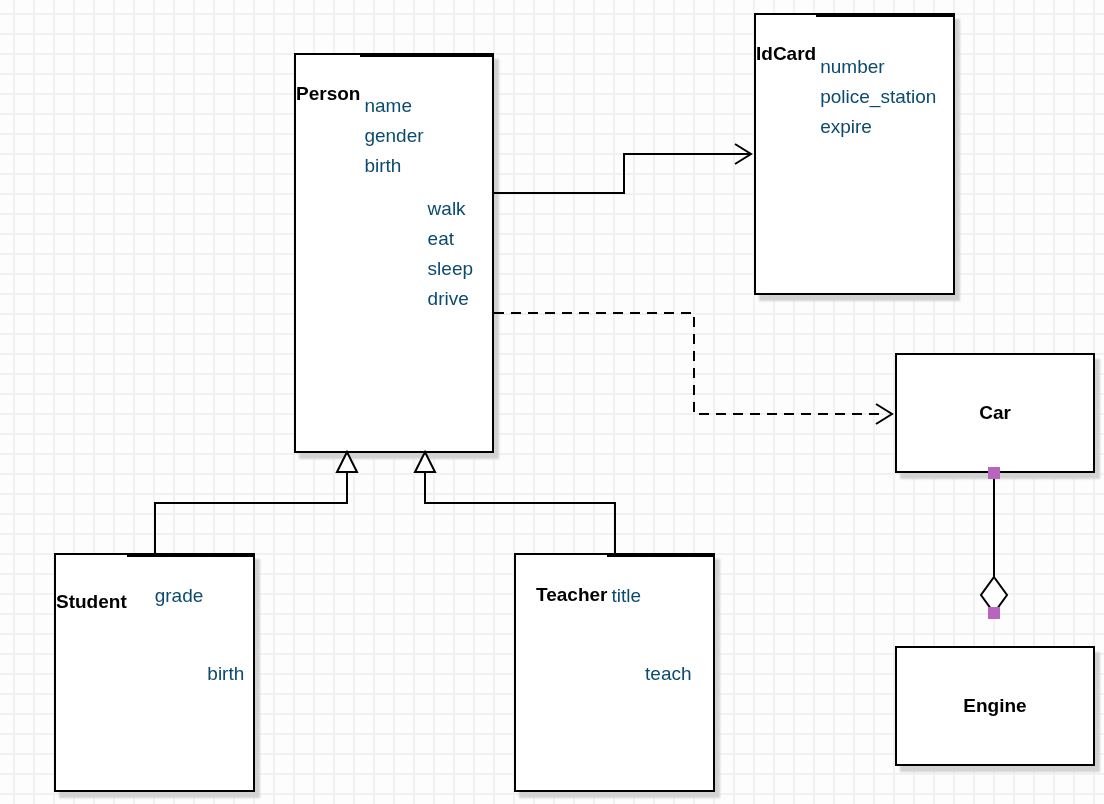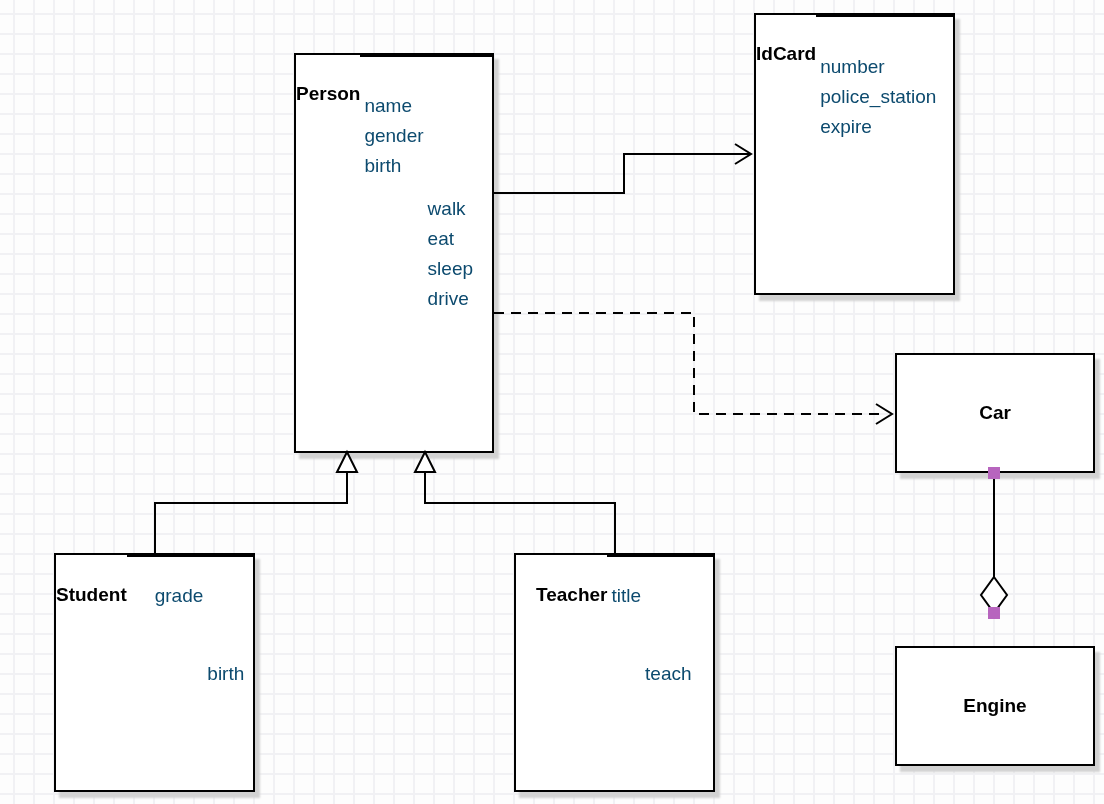--- a/index.html
+++ b/index.html
@@ -131,21 +131,21 @@
 
   <div class="cls" style="left:895px; top:353px; width:200px; height:120px;">
     <div class="cls-title grow">Car</div>
   </div>
 
   <div class="cls" style="left:895px; top:646px; width:200px; height:120px;">
     <div class="cls-title grow">Engine</div>
   </div>
 
   <div class="cls" style="left:54px; top:553px; width:201px; height:239px;">
-    <div class="cls-title" style="height:79px;">Student</div>
+    <div class="cls-title" style="height:79px;margin-top:7px;">Student</div>
     <div class="cls-section" style="height:80px;padding-left:28px;">
       <div>grade</div>
     </div>
     <div class="cls-section fill">
       <div>birth</div>
     </div>
   </div>
 
   <div class="cls" style="left:514px; top:553px; width:201px; height:239px;">
     <div class="cls-title" style="height:79px;margin-left:20px;">Teacher</div>

